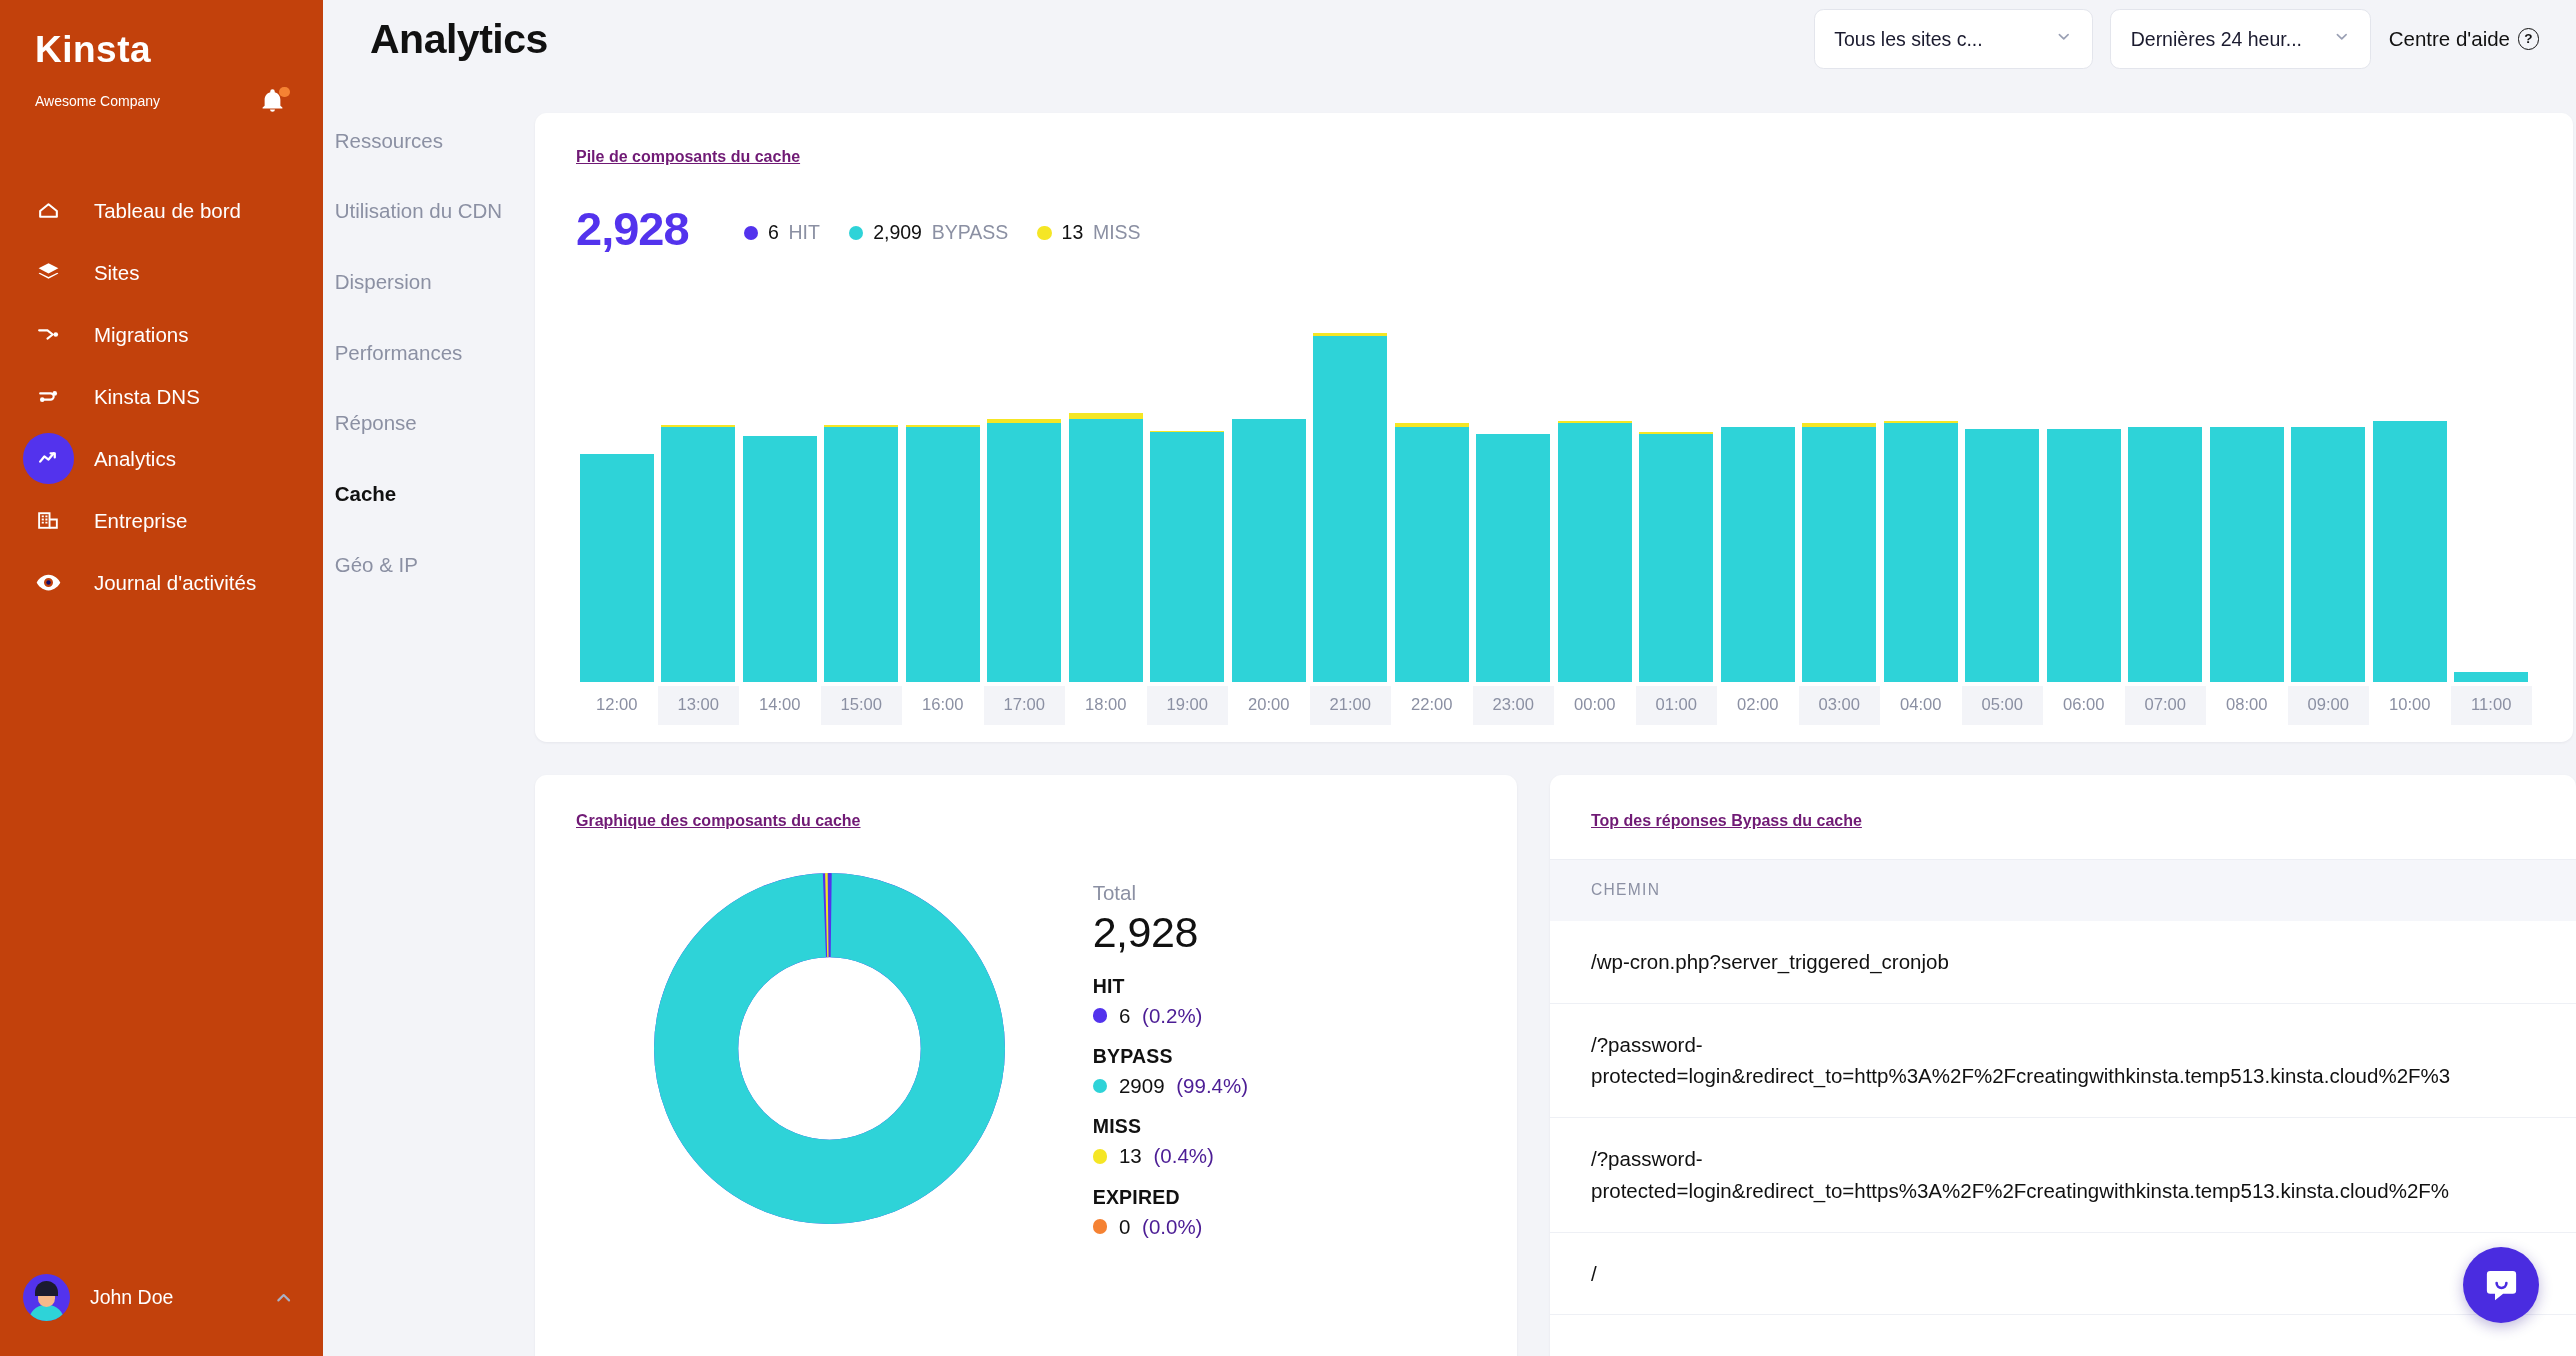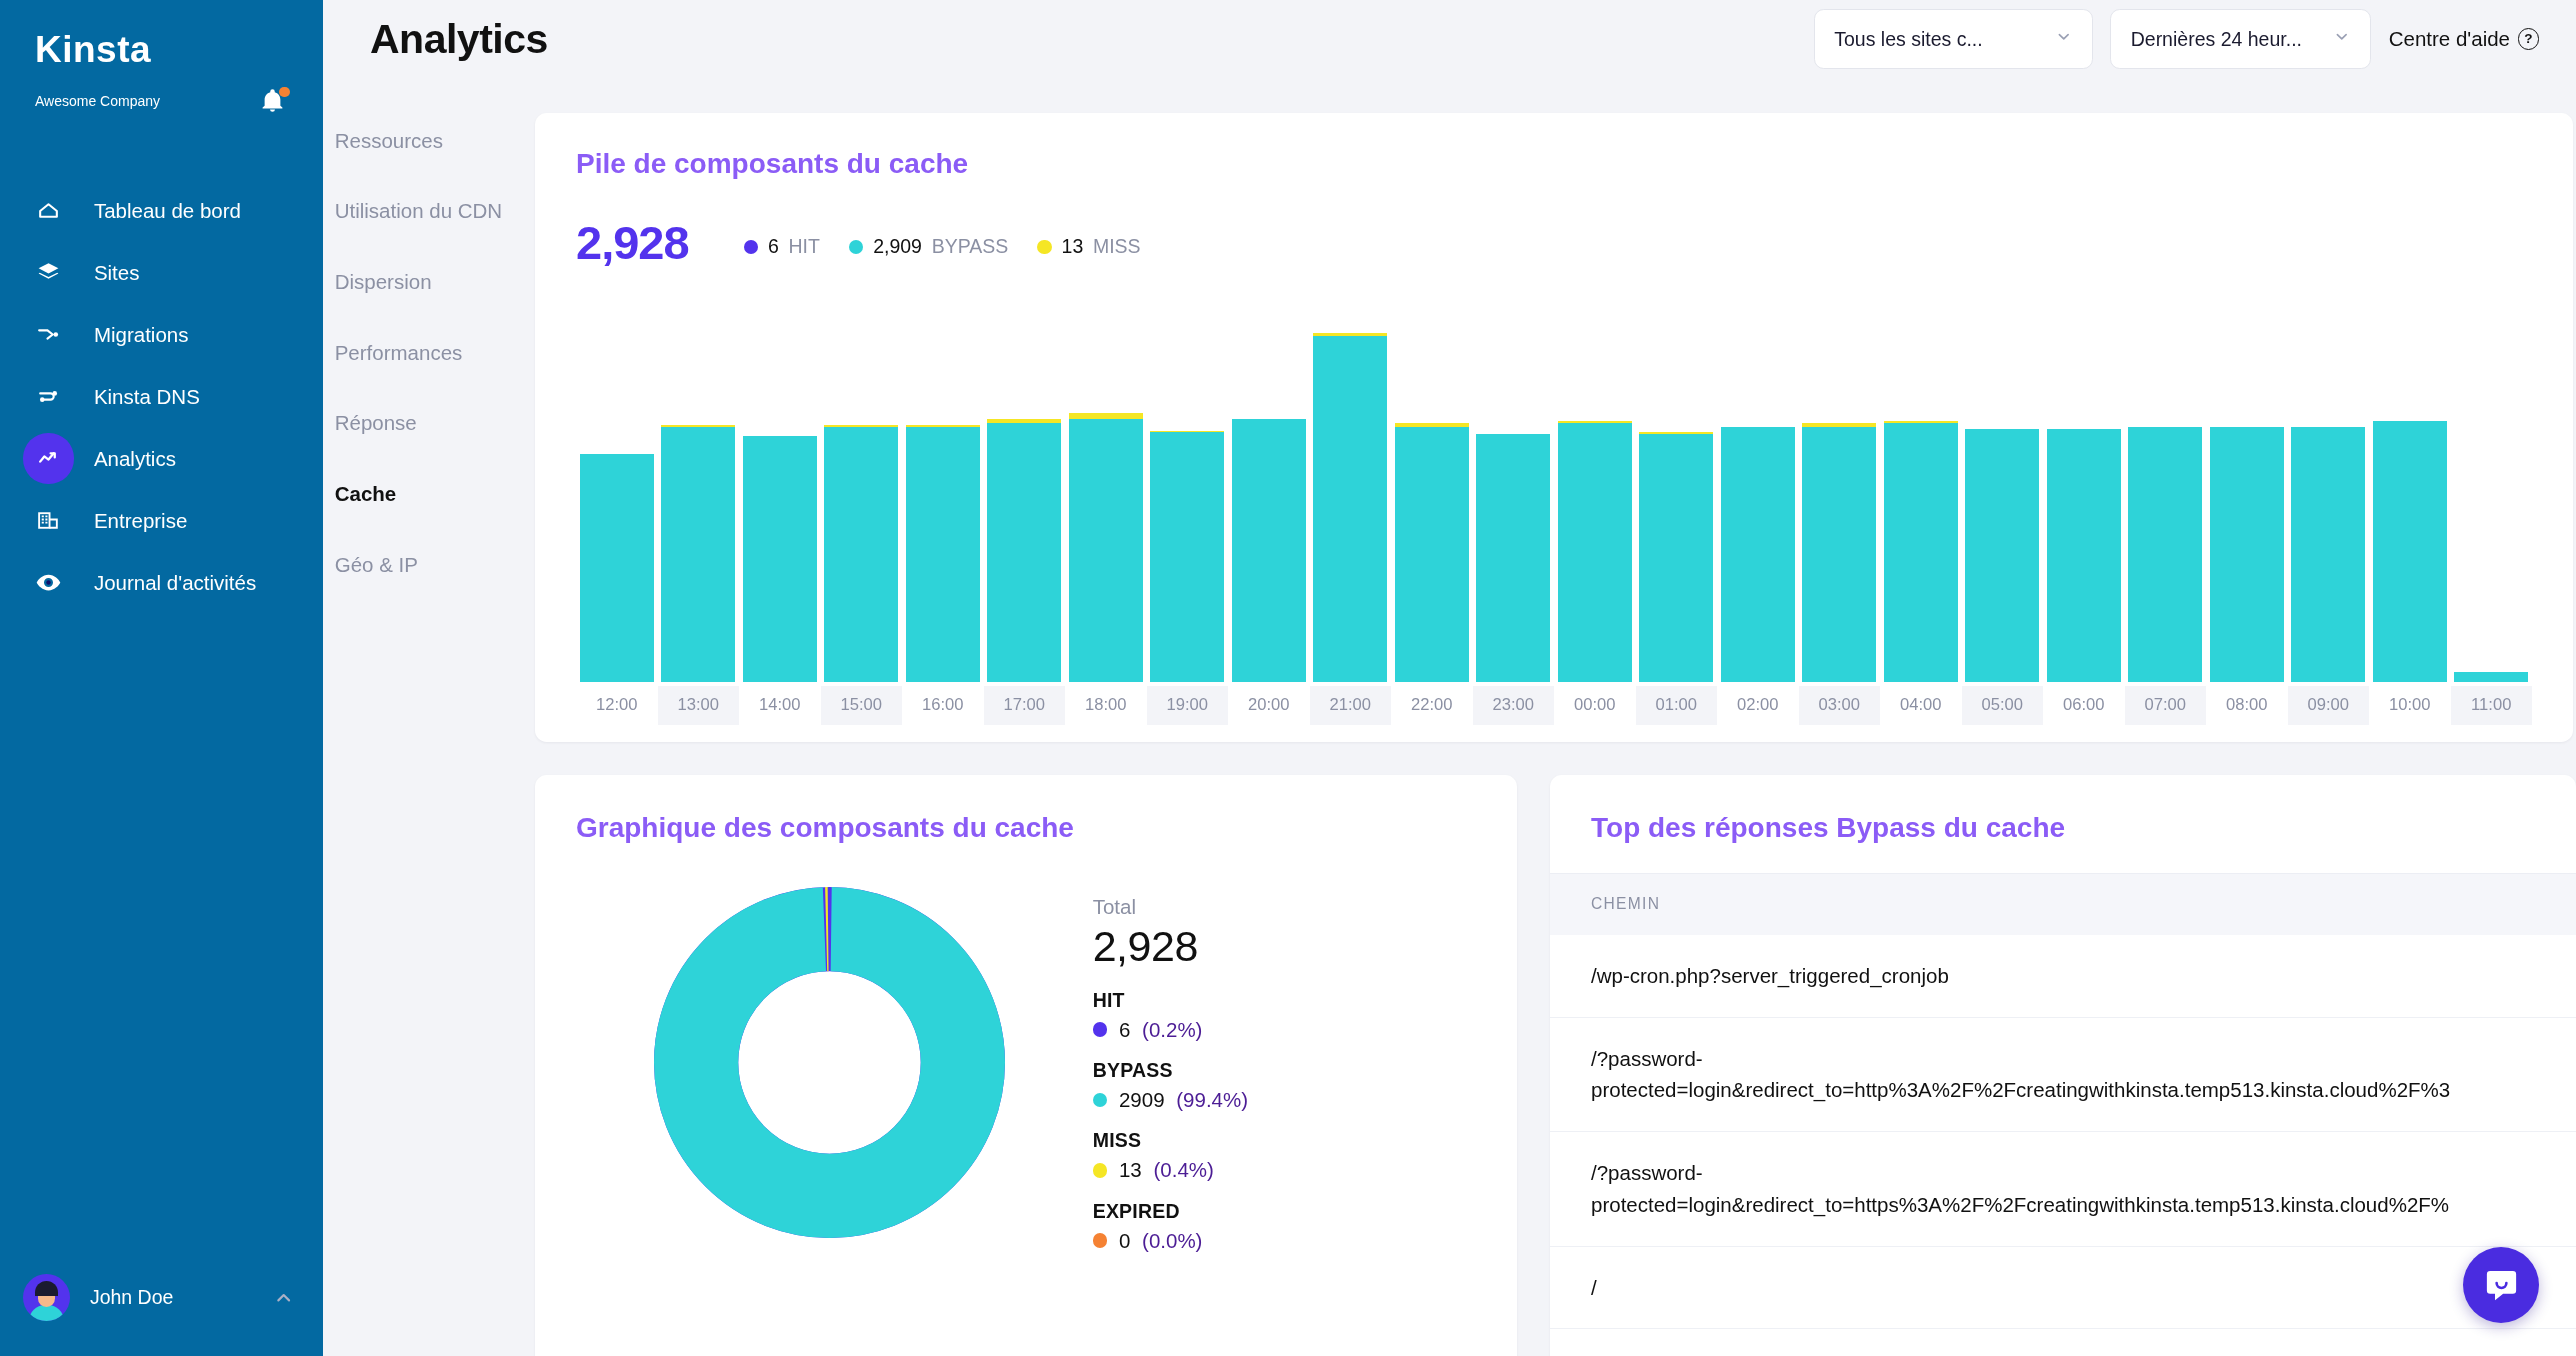--- a/index.html
+++ b/index.html
@@ -7,21 +7,21 @@
     width: 2576px; height: 1356px;
     font-family: "Liberation Sans", sans-serif;
     background: #f3f4f8;
     overflow: hidden;
   }
   .app { position: relative; width: 2576px; height: 1356px; display: flex; }
 
   
   .sidebar {
     width: 323px; height: 1356px;
-    background: #0369a1;
+    background: #c2410c;
     flex: 0 0 323px;
     position: relative;
     color: #fff;
     border-top-right-radius: 0;
   }
   .brand {
     padding: 29px 0 0 35px;
   }
   .logo-text {
     font-size: 37px; font-weight: 700; letter-spacing: 0.5px; color: #ffffff;
@@ -110,21 +110,21 @@
     margin-bottom: 19.5px; font-weight: 400;
   }
   .subnav-item.active { color: #111; font-weight: 700; }
 
   .panels { flex: 1; padding-right: 0; }
 
   .card {
     background: #fff; border-radius: 11.7px;
     box-shadow: 0 1px 2.9px rgba(20,20,50,0.06);
   }
-  .card-title { font-size: 28px; font-weight: 700; color: #8b5cf6; }
+  .card-title { font-size: 16px; font-weight: 700; color: #701a75; text-decoration: underline; }
 
   
   .stack-card { margin: 35px 0 0 0; padding: 35px 41px 0 41px; height: 629px; position: relative; width: 2038px; }
   .stack-head { display: flex; align-items: flex-end; }
   .stack-total { font-size: 47px; font-weight: 700; color: #5333ed; letter-spacing: -1px; }
   .legend { display: flex; align-items: center; gap: 29px; margin-left: 55px; padding-bottom: 11.7px; }
   .legend-item { display: flex; align-items: center; gap: 9.7px; font-size: 19.5px; }
   .dot { width: 14.6px; height: 14.6px; border-radius: 50%; flex: 0 0 14.6px; }
   .legend-val { color: #111; font-weight: 400; }
   .legend-key { color: #8b90a3; font-weight: 400; }

